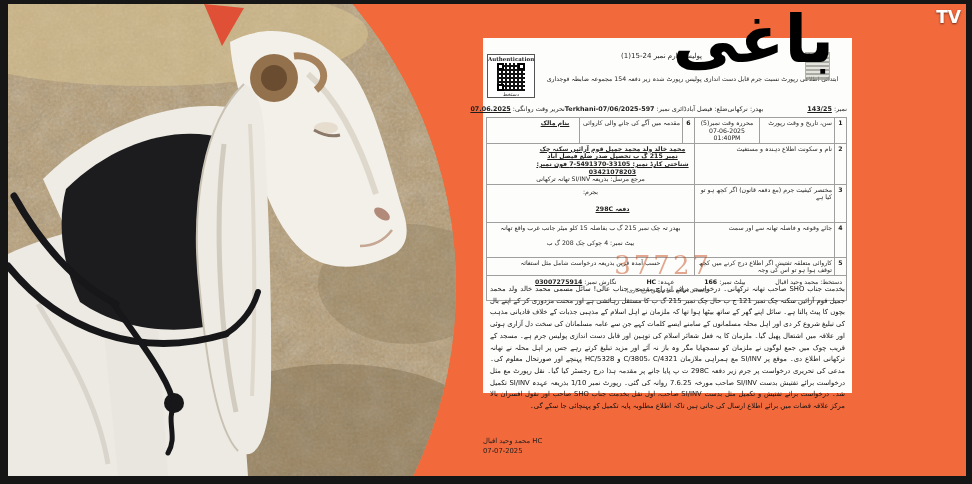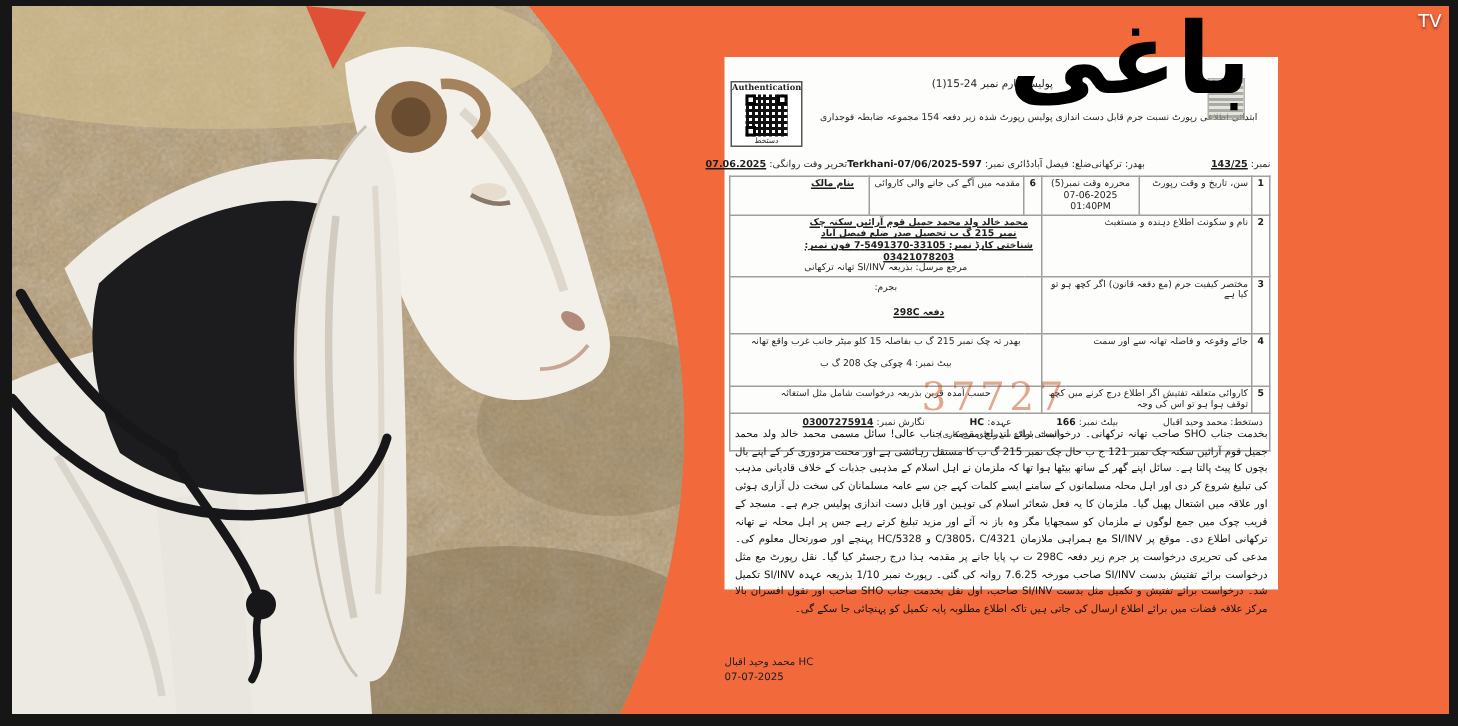--- a/index.html
+++ b/index.html
@@ -47,21 +47,21 @@
   .body-text{position:absolute;top:246px;right:7px;left:7px;font-size:6.8px;line-height:11.7px;
              text-align:justify;color:#101010;}
   .foot{position:absolute;top:398px;left:0;right:0;text-align:left;font-size:6.8px;line-height:10px;direction:ltr;}
 
   
   .urdu-logo{position:absolute;top:0px;right:132px;font-size:66px;line-height:72px;font-weight:bold;
              color:#000000;z-index:6;}
   .latin-logo{position:absolute;top:9px;right:3px;font-size:44px;line-height:44px;font-weight:bold;
               font-family:"DejaVu Serif",serif;color:#c2170b;z-index:6;
               -webkit-text-stroke:2px #ffffff;text-shadow:0 2px 3px rgba(70,0,0,.35);}
-  .tv{position:absolute;top:3px;right:5px;font-size:12px;font-weight:normal;color:#fff;z-index:7;
+  .tv{position:absolute;top:3px;right:5px;font-size:17px;font-weight:bold;color:#fff;z-index:7;
       text-shadow:0 1px 2px rgba(0,0,0,.55);text-align:right;}
   .stamp{position:absolute;top:48px;right:136px;width:23px;height:26px;opacity:.75;z-index:5;
          border:1px solid #9a9a92;
          background:repeating-linear-gradient(0deg,#8f8f87 0 2px,#dcdcd2 2px 4px);}
 </style>
 </head>
 <body>
 
 <div id="root">
   <div class="canvas">

